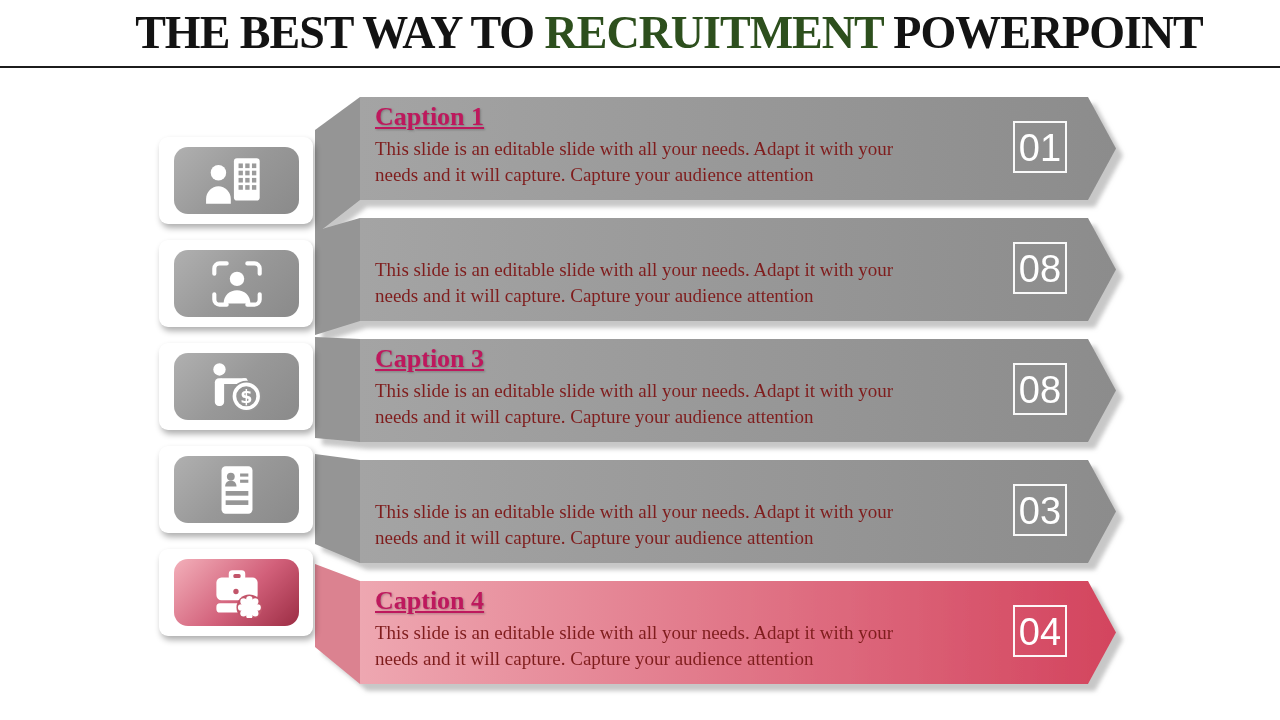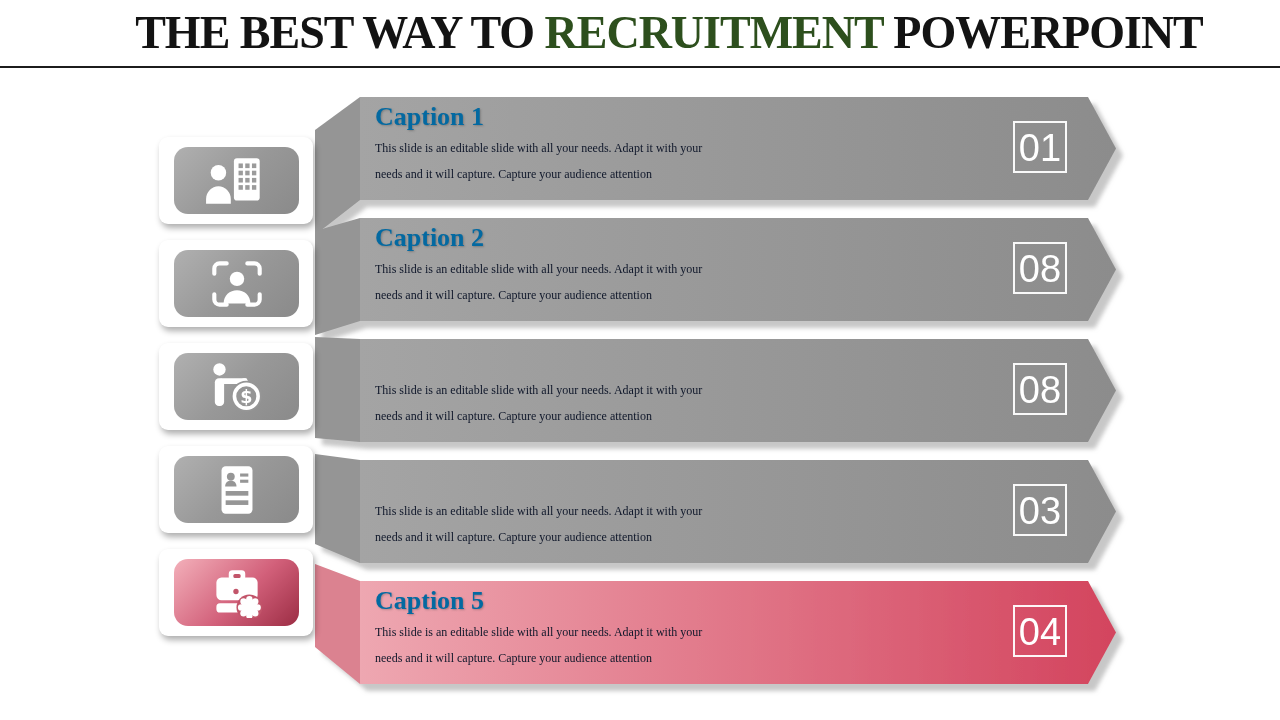--- a/index.html
+++ b/index.html
@@ -11,23 +11,23 @@
          text-align:center;white-space:nowrap;font-weight:bold;font-size:46px;
          letter-spacing:-1px;color:#131313;font-family:"Liberation Serif", serif;margin-left:29px;}
   .title .hl{color:#2d4f1d;}
   .title-rule{position:absolute;top:66px;left:0;width:1280px;height:2px;background:#1c1c1c;}
 
   
   .ribbons{position:absolute;top:0;left:0;}
 
   
   .caption{position:absolute;left:375px;width:600px;font-weight:bold;font-size:26px;
-           color:#0369a1;text-shadow:1px 1px 2px rgba(60,60,60,.35);}
-  .desc{position:absolute;left:375px;width:640px;font-size:12px;line-height:25.5px;
-        color:#0f172a;}
+           color:#be185d;text-shadow:1px 1px 2px rgba(60,60,60,.35);text-decoration:underline;}
+  .desc{position:absolute;left:375px;width:640px;font-size:19px;line-height:25.5px;
+        color:#7f1d1d;}
   .desc span{display:block;}
   .num{position:absolute;left:1013px;width:54px;height:52px;box-sizing:border-box;
        border:2px solid rgba(255,255,255,.95);text-align:center;line-height:50px;
        font-family:"Liberation Sans", sans-serif;font-size:38px;color:#ffffff;}
 
   
   .icon-frame{position:absolute;left:159px;width:154px;height:87px;background:#ffffff;
               border-radius:9px;box-shadow:2px 4px 6px rgba(0,0,0,.32);}
   .icon-box{position:absolute;left:15px;top:10px;width:125px;height:67px;border-radius:14px;
             display:flex;align-items:center;justify-content:center;}
@@ -83,40 +83,40 @@
     </g>
   </svg>
 
   <div class="caption" style="top:102px">Caption 1</div>
   <div class="desc" style="top:136px">
     <span>This slide is an editable slide with all your needs. Adapt it with your</span>
     <span>needs and it will capture. Capture your audience attention</span>
   </div>
   <div class="num" style="top:121px">01</div>
 
-  <div class="caption" style="top:223px">Caption 2</div>
   <div class="desc" style="top:257px">
     <span>This slide is an editable slide with all your needs. Adapt it with your</span>
     <span>needs and it will capture. Capture your audience attention</span>
   </div>
   <div class="num" style="top:242px">08</div>
 
+  <div class="caption" style="top:344px">Caption 3</div>
   <div class="desc" style="top:378px">
     <span>This slide is an editable slide with all your needs. Adapt it with your</span>
     <span>needs and it will capture. Capture your audience attention</span>
   </div>
   <div class="num" style="top:363px">08</div>
 
   <div class="desc" style="top:499px">
     <span>This slide is an editable slide with all your needs. Adapt it with your</span>
     <span>needs and it will capture. Capture your audience attention</span>
   </div>
   <div class="num" style="top:484px">03</div>
 
-  <div class="caption" style="top:586px">Caption 5</div>
+  <div class="caption" style="top:586px">Caption 4</div>
   <div class="desc" style="top:620px">
     <span>This slide is an editable slide with all your needs. Adapt it with your</span>
     <span>needs and it will capture. Capture your audience attention</span>
   </div>
   <div class="num" style="top:605px">04</div>
 
   <div class="icon-frame" style="top:137px">
     <div class="icon-box icon-gray">
       <svg width="66" height="50" viewBox="0 0 64 48">
         <g fill="#ffffff">

